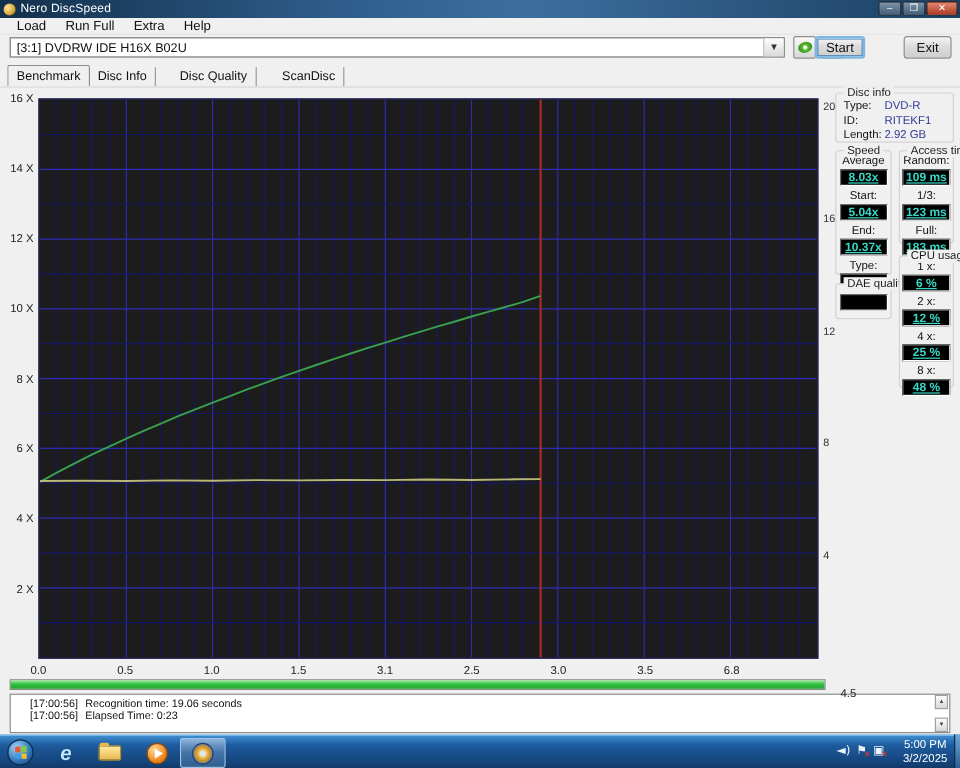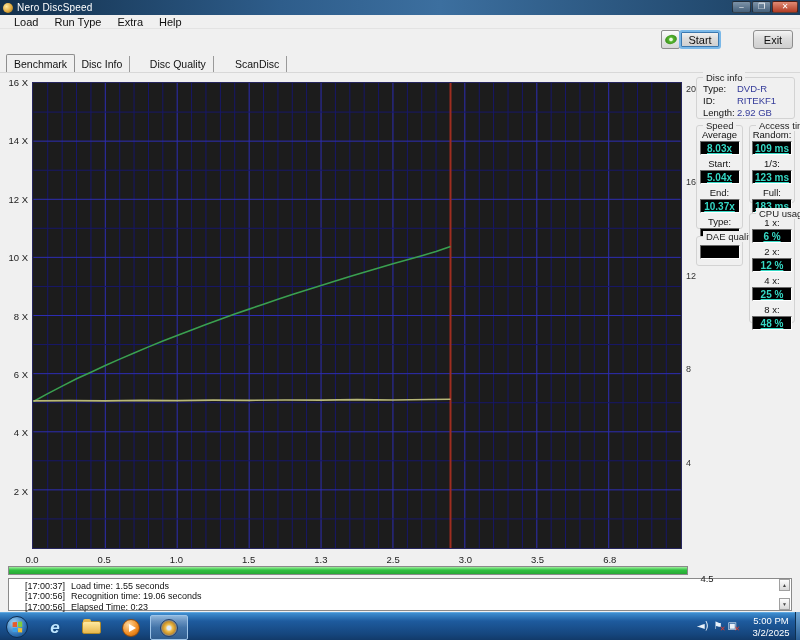--- a/index.html
+++ b/index.html
@@ -133,26 +133,30 @@
   <span id="title-text">Nero DiscSpeed</span>
 </div>
 <div class="abs winbtns">
   <div class="winbtn">–</div>
   <div class="winbtn">❐</div>
   <div class="winbtn close">✕</div>
 </div>
 
 <div id="menubar" class="abs">
     <span class="menu-item">Load</span>
-    <span class="menu-item">Run Type</span>
+    <span class="menu-item">Run Full</span>
     <span class="menu-item">Extra</span>
     <span class="menu-item">Help</span>
   </div>
 
 <div id="toolbar" class="abs">
+  <div id="drive-combo" class="abs">
+    <span id="drive-combo-text">[3:1]   DVDRW IDE H16X B02U</span>
+    <span id="drive-combo-arrow">▼</span>
+  </div>
   <div id="eject-btn" class="abs toolbtn">
     <span class="disc-glyph"></span>
   </div>
   <div id="save-btn" class="abs toolbtn">
     <span class="floppy-glyph"></span>
   </div>
   <div id="start-btn" class="abs pushbtn">Start</div>
   <div id="exit-btn" class="abs pushbtn">Exit</div>
 </div>
 
@@ -318,24 +322,20 @@
       </div>
   </div>
 
 
   <div id="progress" class="abs">
     <div class="fill" style="width: 100%;"></div>
   </div>
 
   <div id="logbox" class="abs">
       <div class="logrow">
-        <span class="ts">[17:00:37]</span>
-        <span class="tx">Load time:  1.55 seconds</span>
-      </div>
-      <div class="logrow">
         <span class="ts">[17:00:56]</span>
         <span class="tx">Recognition time:  19.06 seconds</span>
       </div>
       <div class="logrow">
         <span class="ts">[17:00:56]</span>
         <span class="tx">Elapsed Time:   0:23</span>
       </div>
     </div>
   <div id="logscroll" class="abs">
     <div class="scrbtn">▲</div>
@@ -351,21 +351,21 @@
     <span class="ytickL" style="top: 412.625px; left: 0px;">2 X</span>
     <span class="ytickR" style="top: 11px;">20</span>
     <span class="ytickR" style="top: 104.4px;">16</span>
     <span class="ytickR" style="top: 197.8px;">12</span>
     <span class="ytickR" style="top: 291.2px;">8</span>
     <span class="ytickR" style="top: 384.6px;">4</span>
     <span class="xtick" style="left: 32px;">0.0</span>
     <span class="xtick" style="left: 104.222px;">0.5</span>
     <span class="xtick" style="left: 176.444px;">1.0</span>
     <span class="xtick" style="left: 248.667px;">1.5</span>
-    <span class="xtick" style="left: 320.889px;">1.3</span>
+    <span class="xtick" style="left: 320.889px;">3.1</span>
     <span class="xtick" style="left: 393.111px;">2.5</span>
     <span class="xtick" style="left: 465.333px;">3.0</span>
     <span class="xtick" style="left: 537.556px;">3.5</span>
     <span class="xtick" style="left: 609.778px;">6.8</span>
     <span class="xtick" style="left: 707px; margin-top: 19px;">4.5</span>
   </div>
 
 <div id="taskbar" class="abs">
   <div id="start-orb" class="abs">
     <span class="flag">

